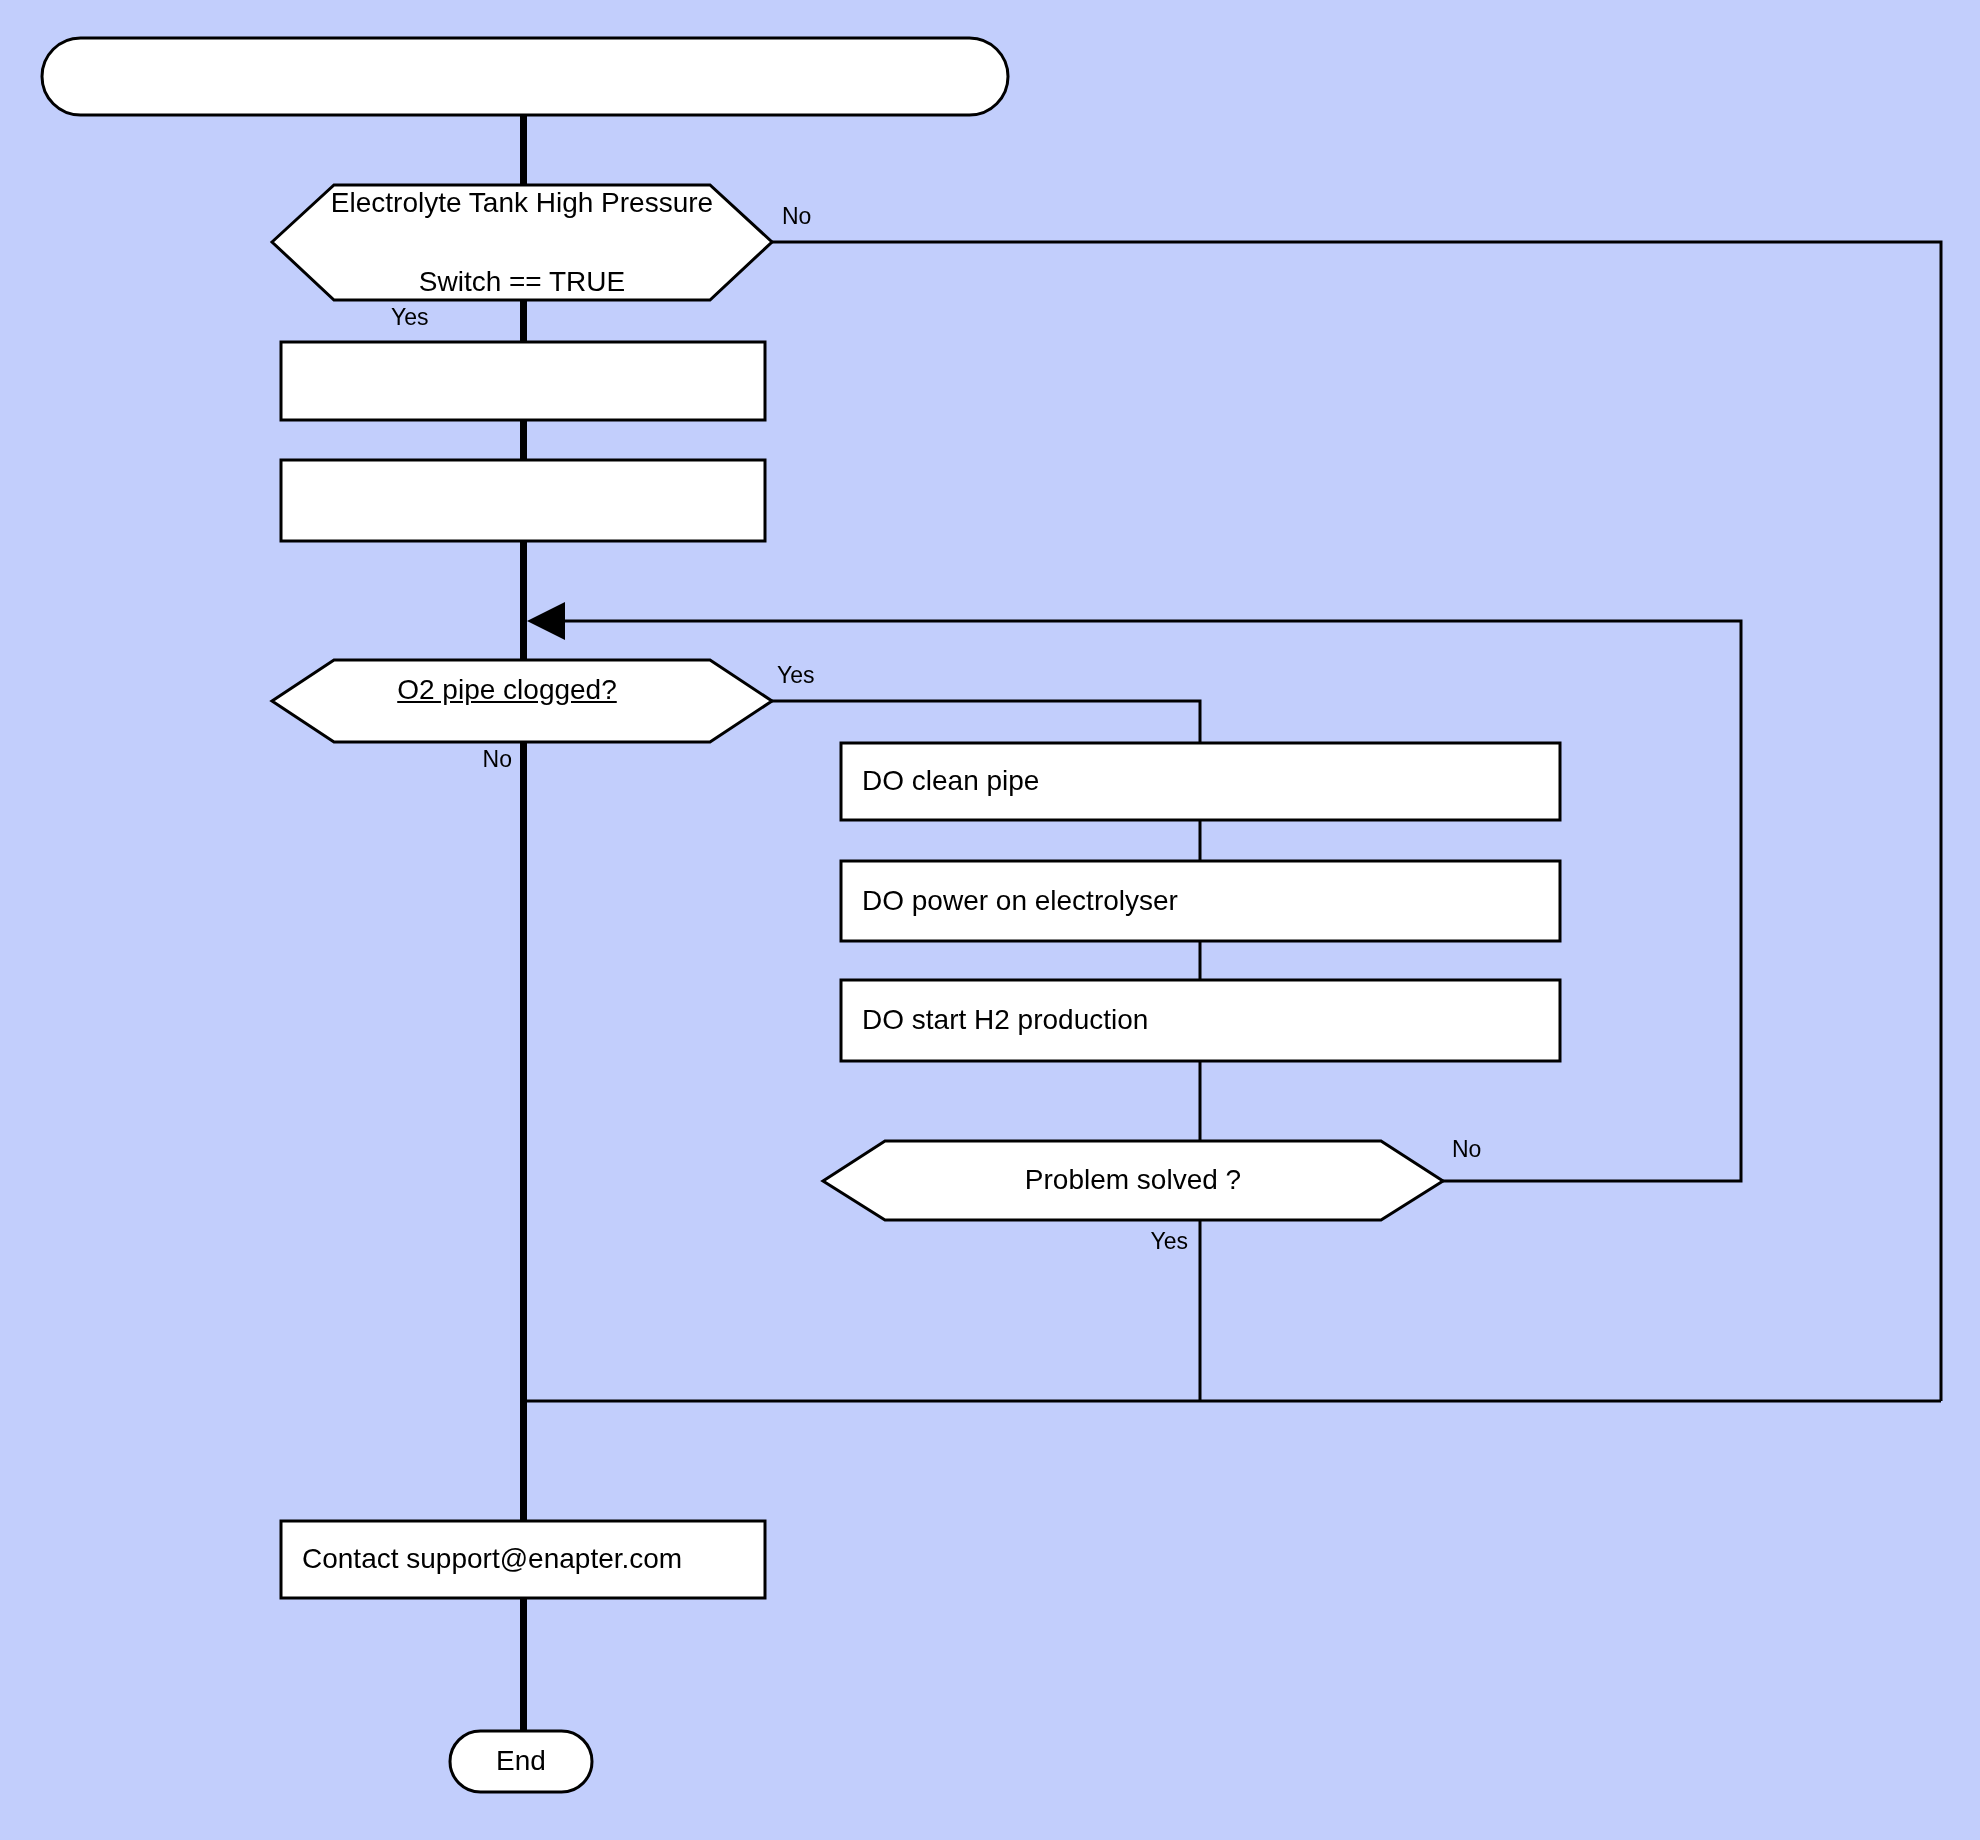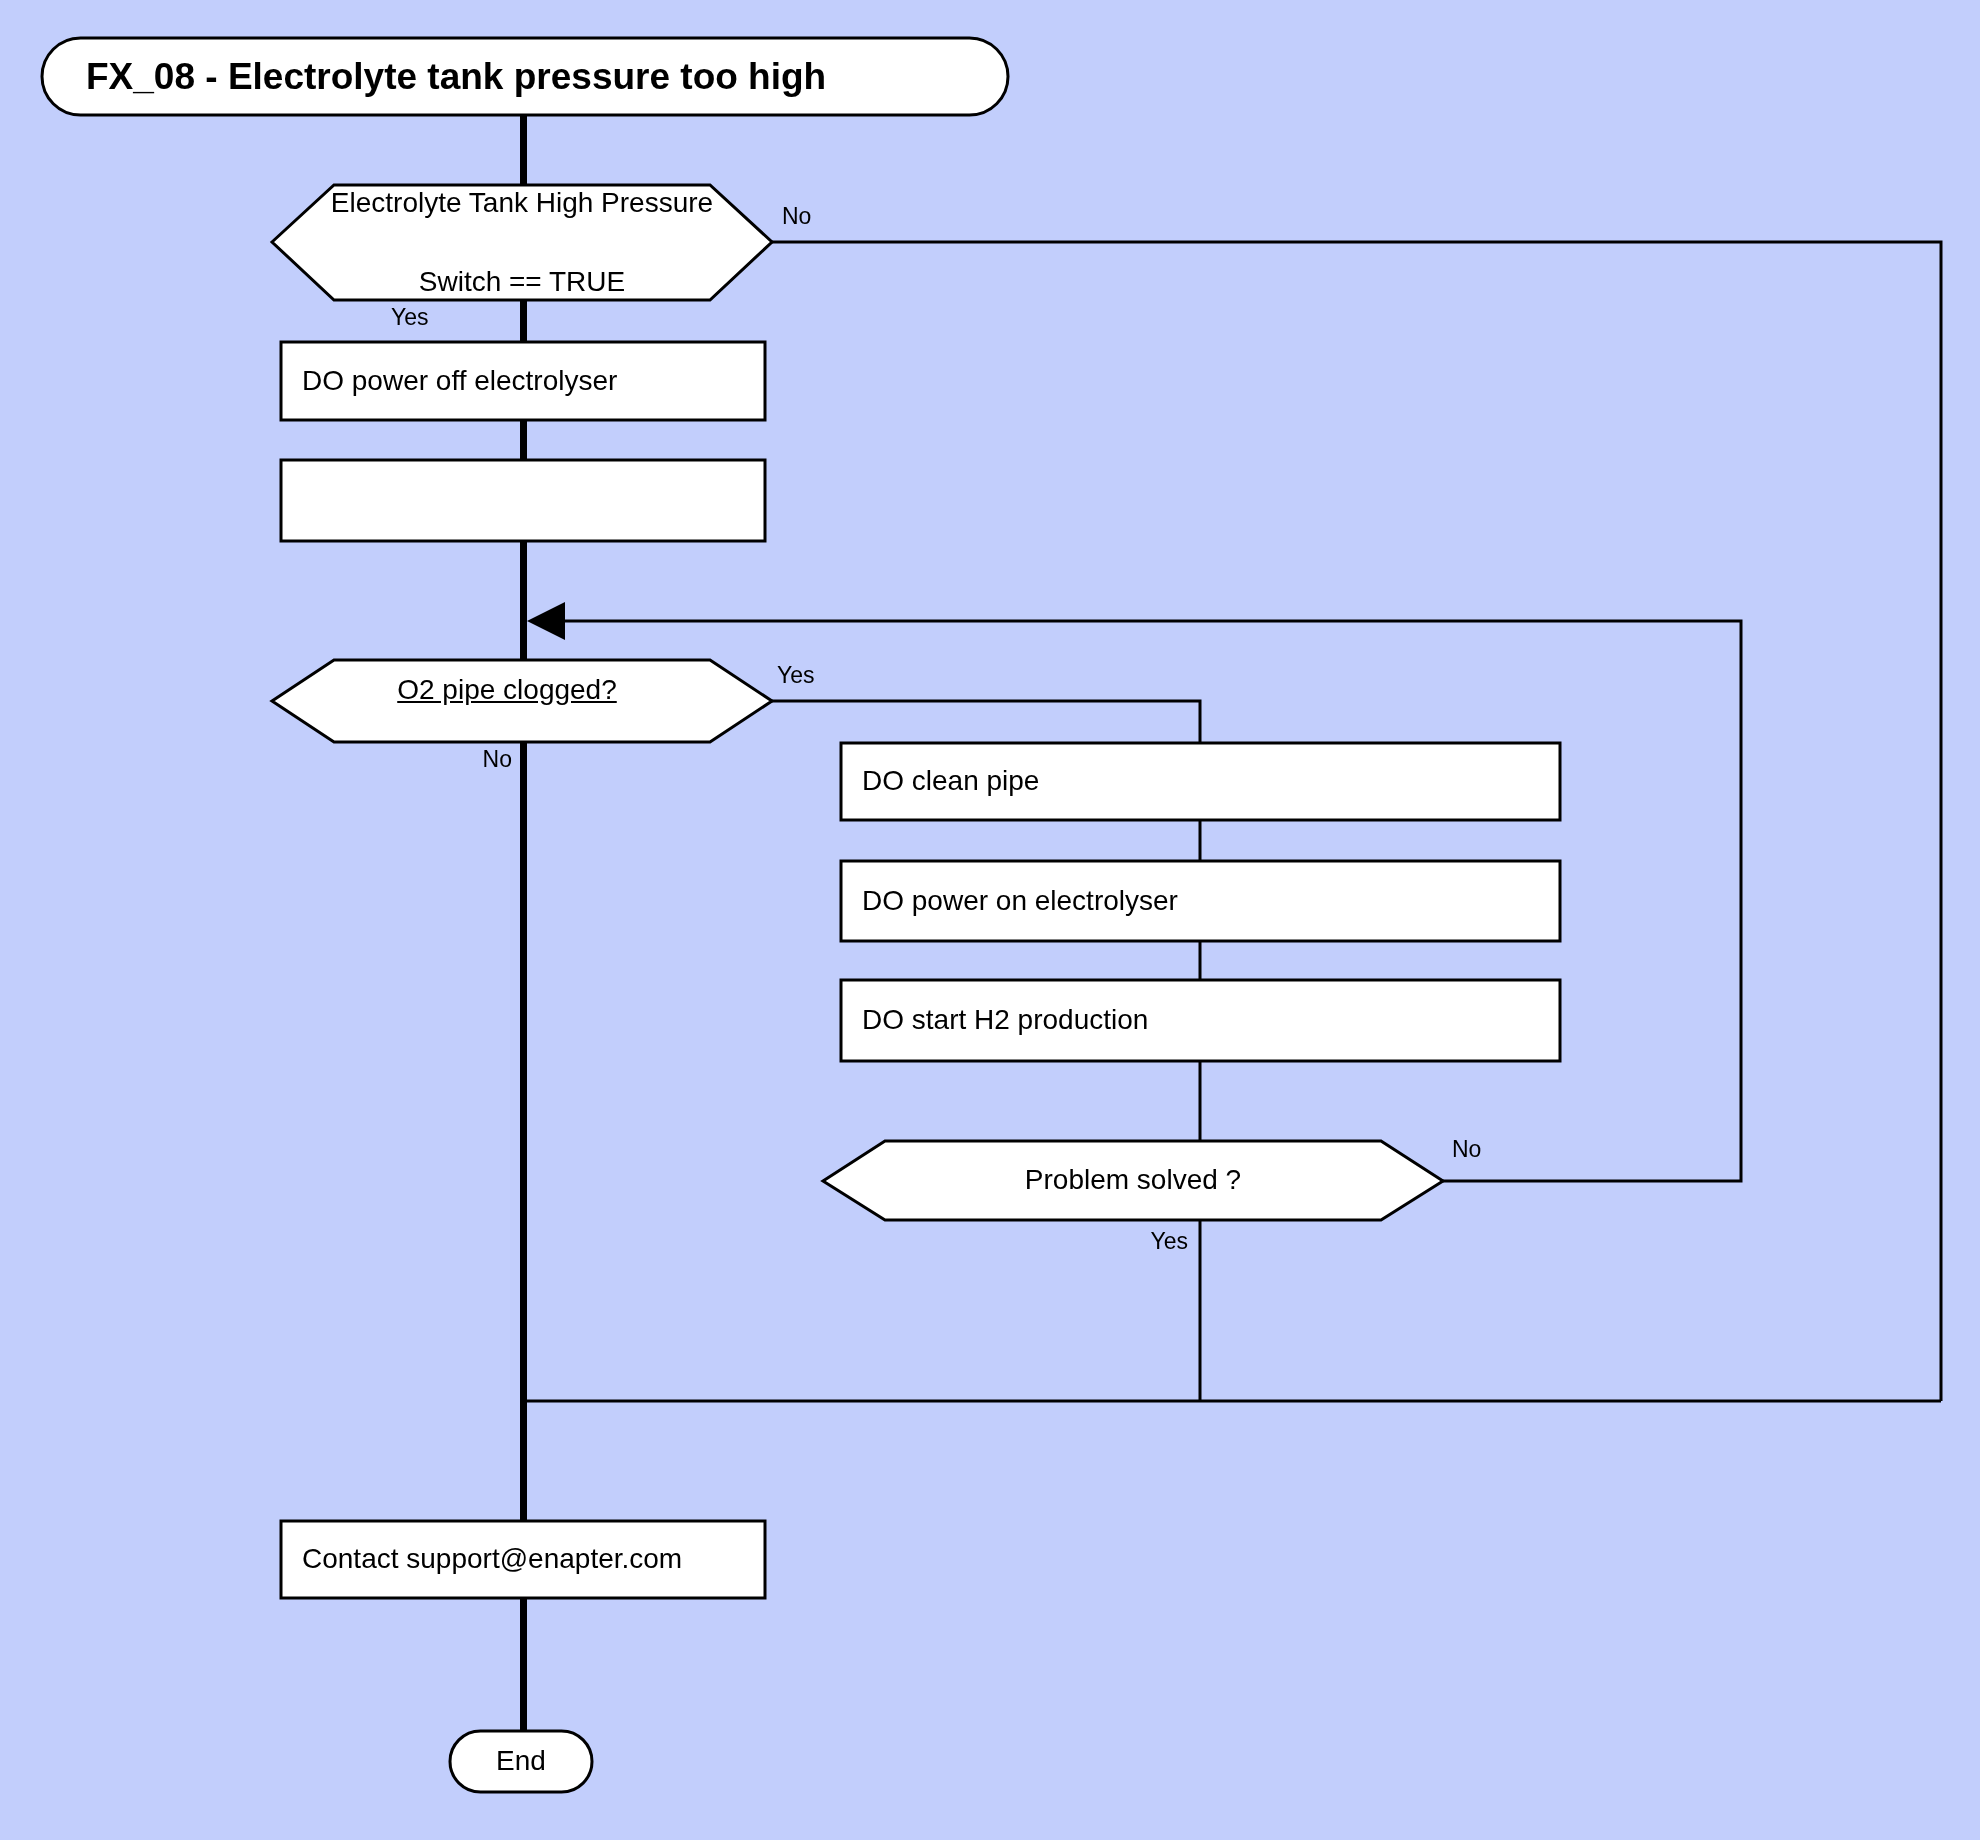--- a/index.html
+++ b/index.html
@@ -88,28 +88,26 @@
     <rect x="841" y="861" width="719" height="80" fill="#ffffff" stroke="#000" stroke-width="3"></rect>
     <rect x="841" y="980" width="719" height="81" fill="#ffffff" stroke="#000" stroke-width="3"></rect>
 
     <polygon points="823,1181 885,1141 1381,1141 1443,1181 1381,1220 885,1220" fill="#ffffff" stroke="#000" stroke-width="3"></polygon>
 
     <rect x="281" y="1521" width="484" height="77" fill="#ffffff" stroke="#000" stroke-width="3"></rect>
 
     <rect x="450" y="1731" width="142" height="61" rx="30.5" ry="30.5" fill="#ffffff" stroke="#000" stroke-width="3"></rect>
   </svg>
 
-  <div id="title-label">FX_08 - Electrolyte tank pressure too high</div>
 
   <div class="node-label multiline" style="left:292px; top:185px; width:460px; height:115px;">
     <span>Electrolyte Tank High Pressure</span>
     <span>Switch == TRUE</span>
   </div>
 
-  <div class="node-label left" style="left:302px; top:342px; width:460px; height:78px;">DO power off electrolyser</div>
 
   <div class="node-label center" style="left:257px; top:660px; width:500px; height:60px;text-decoration:underline;">O2 pipe clogged?</div>
 
   <div class="node-label left" style="left:862px; top:743px; width:690px; height:77px;">DO clean pipe</div>
   <div class="node-label left" style="left:862px; top:861px; width:690px; height:80px;">DO power on electrolyser</div>
   <div class="node-label left" style="left:862px; top:980px; width:690px; height:81px;">DO start H2 production</div>
 
   <div class="node-label center" style="left:823px; top:1141px; width:620px; height:79px;">Problem solved ?</div>
 
   <div class="node-label left" style="left:302px; top:1521px; width:460px; height:77px;">Contact support@enapter.com</div>

